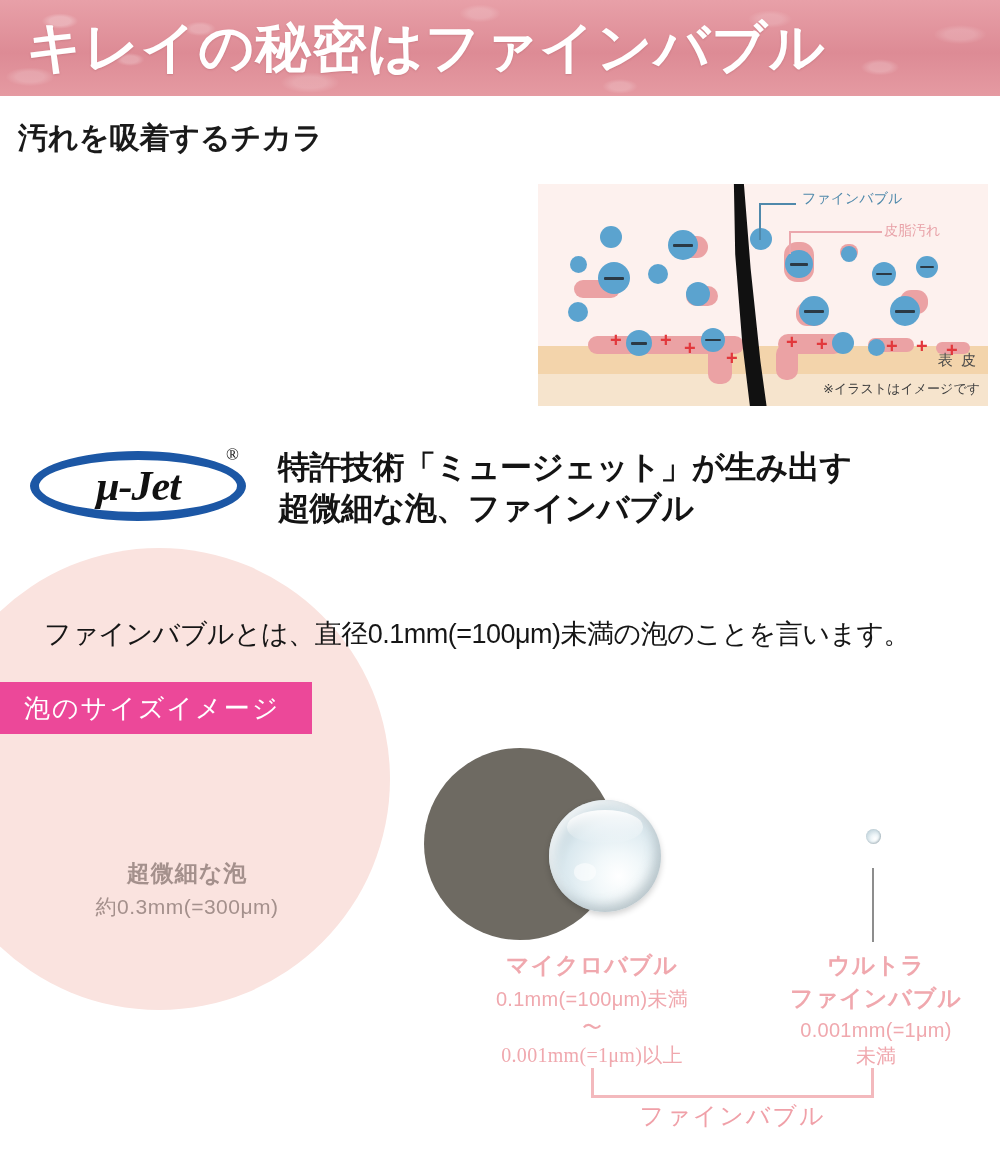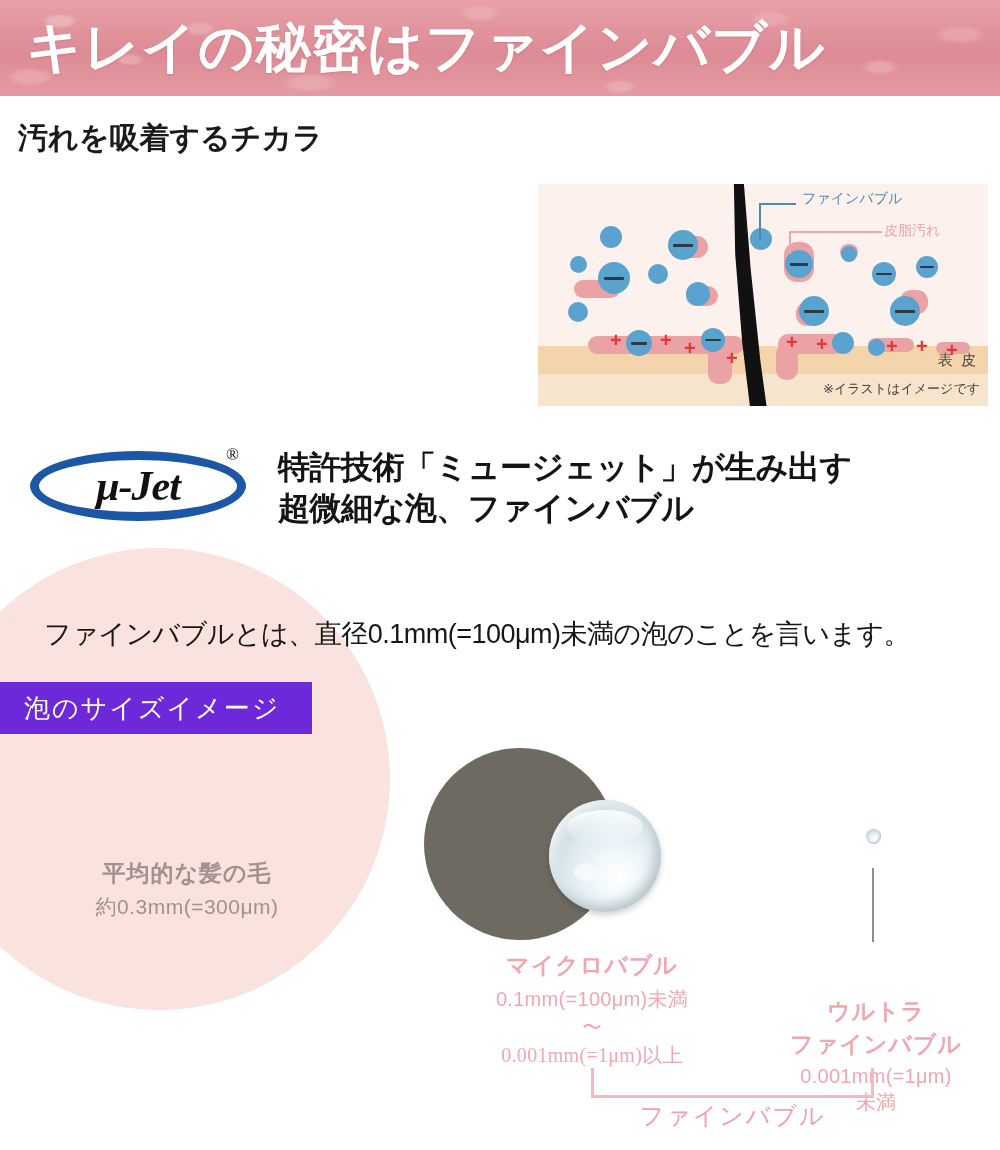--- a/index.html
+++ b/index.html
@@ -131,21 +131,21 @@
 
   
   .definition{
     position:absolute;left:44px;top:572px;z-index:3;
     font-size:27px;color:#161616;letter-spacing:-0.5px;white-space:nowrap;margin-top:44px;
   }
 
   
   .size-badge{
     position:absolute;left:0;top:682px;width:312px;height:52px;
-    background:#6d28d9;z-index:3;
+    background:#ec4899;z-index:3;
     display:flex;align-items:center;
   }
   .size-badge span{
     color:#fff;font-size:26px;letter-spacing:2px;margin-left:24px;white-space:nowrap;
   }
 
   
   .hair-label{
     position:absolute;left:402px;top:672px;width:260px;text-align:center;z-index:4;
     color:#7a7a7a;
@@ -197,21 +197,20 @@
     color:#f0a8ae;
   }
   .micro-label .l1{font-size:23px;font-weight:bold;display:block;letter-spacing:1px;}
   .micro-label .l2{font-size:20px;display:block;margin-top:5px;letter-spacing:0.3px;}
   .micro-label .l3{font-size:20px;display:block;margin-top:1px;}
   .micro-label .l4{font-size:20px;display:block;margin-top:1px;letter-spacing:0.3px;font-family:Liberation Serif, serif;}
 
   .ultra-label{
     position:absolute;left:758px;top:950px;width:236px;text-align:center;z-index:4;
     color:#f0a8ae;
-    margin-top:46px;
   }
   .ultra-label .l1{font-size:23px;font-weight:bold;display:block;letter-spacing:1px;}
   .ultra-label .l2{font-size:23px;font-weight:bold;display:block;letter-spacing:1px;margin-top:2px;}
   .ultra-label .l3{font-size:20px;display:block;margin-top:5px;letter-spacing:0.3px;}
   .ultra-label .l4{font-size:20px;display:block;margin-top:1px;}
 
   .bracket{
     position:absolute;left:591px;top:1068px;width:283px;height:30px;z-index:4;
     border-left:3px solid #f3b9bd;border-right:3px solid #f3b9bd;border-bottom:3px solid #f3b9bd;
     box-sizing:border-box;
@@ -305,21 +304,21 @@
   </div>
 
   <div class="definition">ファインバブルとは、直径0.1mm(=100μm)未満の泡のことを言います。</div>
 
   <div class="size-badge">
     <span>泡のサイズイメージ</span>
   </div>
 
 
   <div class="pore-label">
-    <span class="l1">平均的な髪の毛</span>
+    <span class="l1">超微細な泡</span>
     <span class="l2">約0.3mm(=300μm)</span>
   </div>
 
   <div class="hair-disc"></div>
   <div class="micro-bubble"></div>
   <div class="ultra-bubble"></div>
   <div class="ultra-stem"></div>
 
   <div class="micro-label">
     <span class="l1">マイクロバブル</span>

